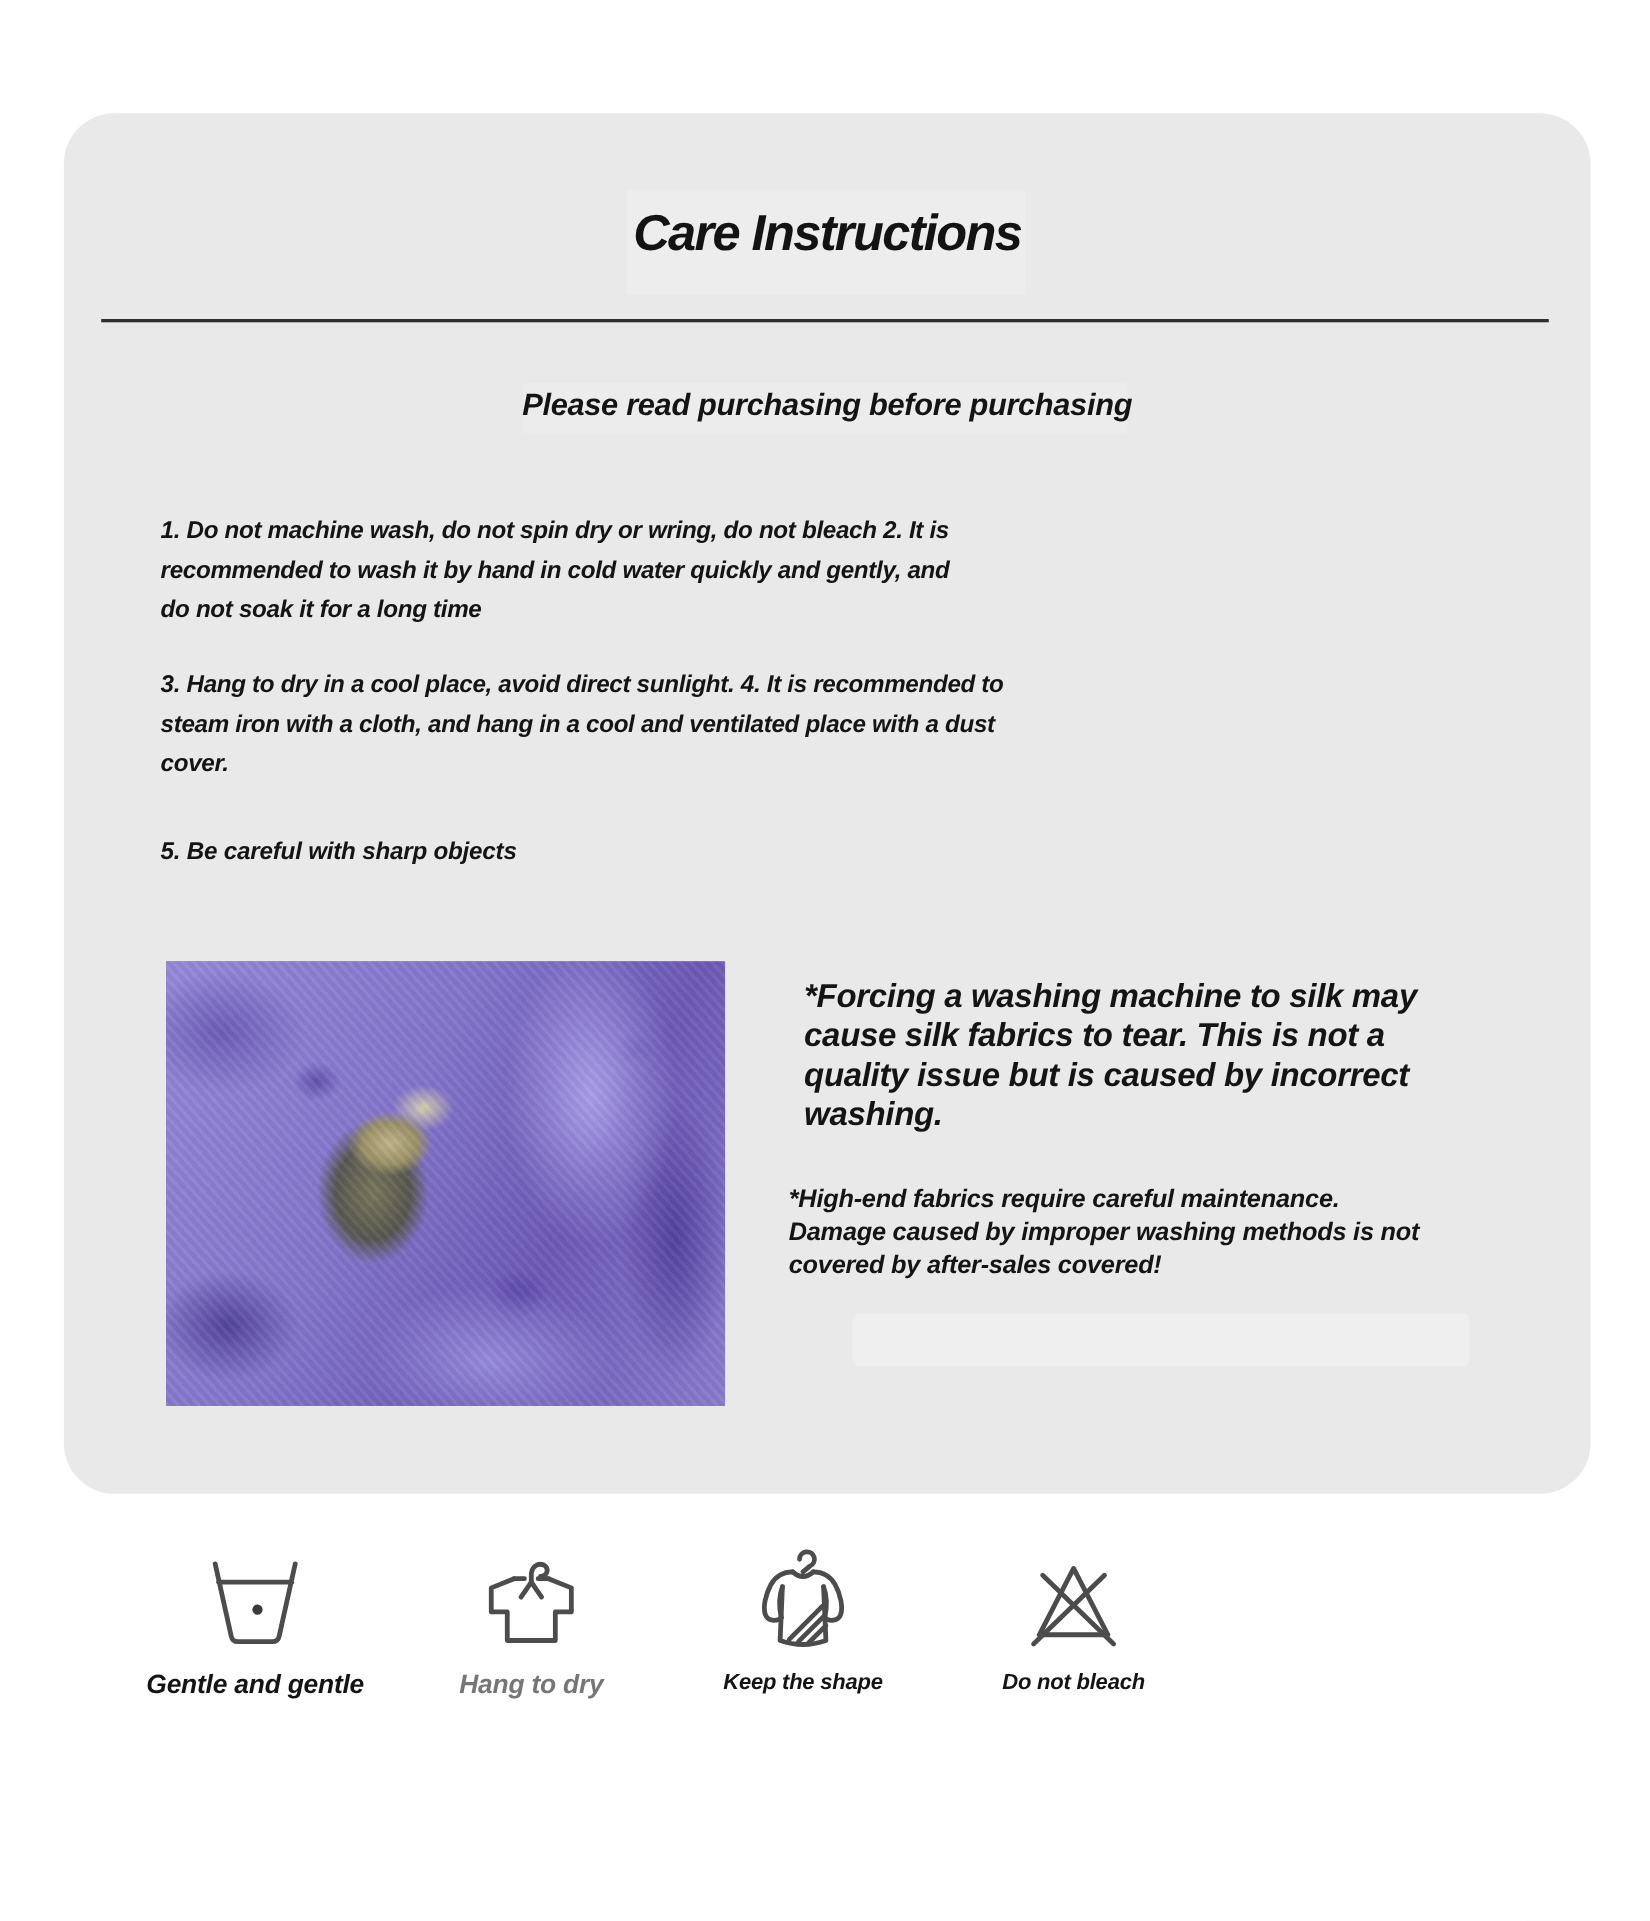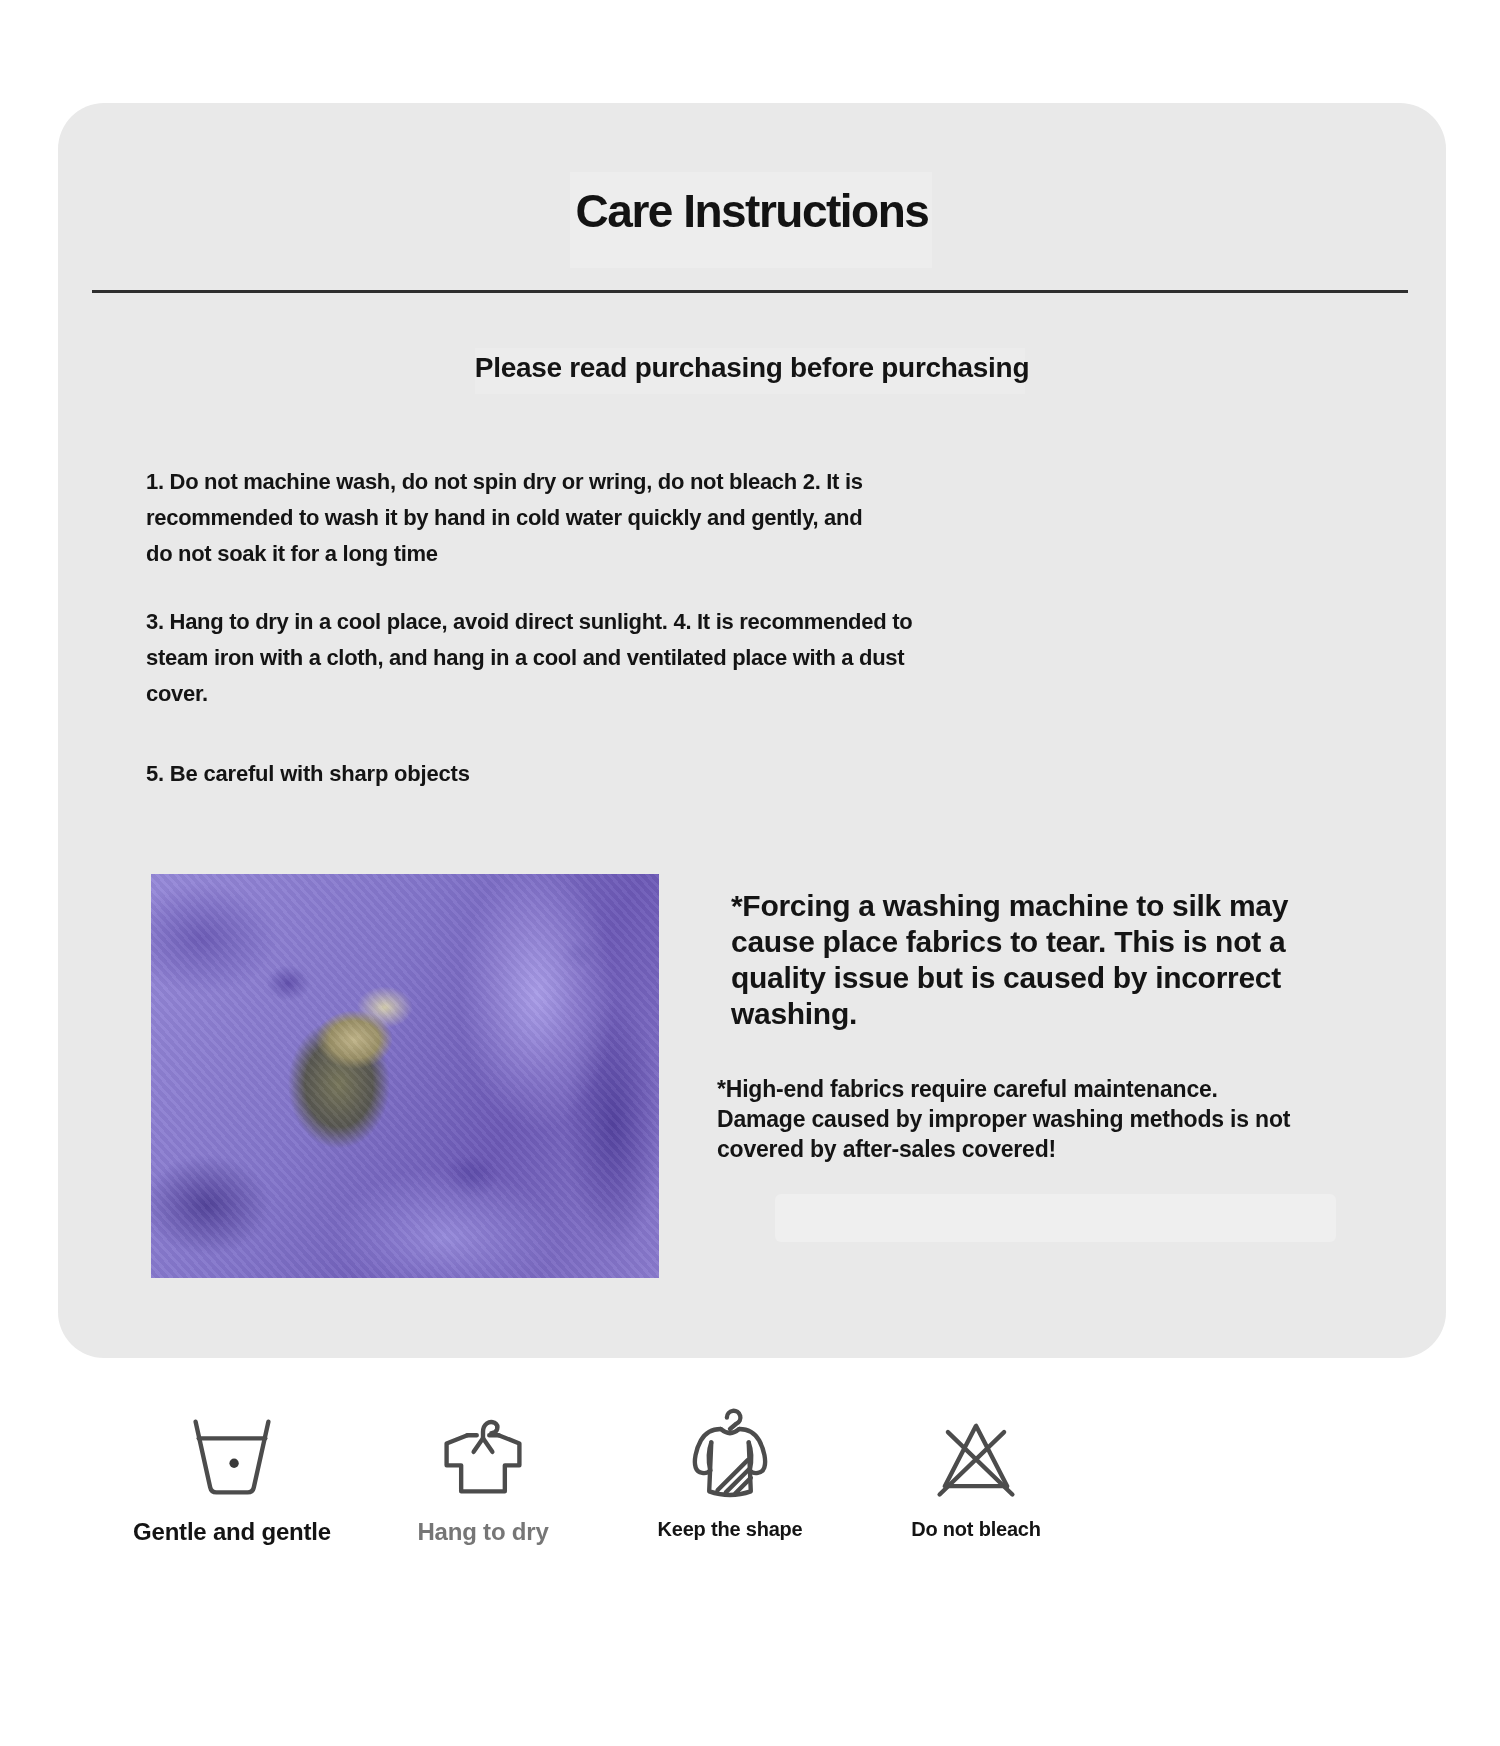--- a/index.html
+++ b/index.html
@@ -1,18 +1,18 @@
 <!DOCTYPE html>
 <html><head>
 <meta charset="utf-8">
 <style>
   html,body{margin:0;padding:0;background:#ffffff;}
   .canvas{
     position:relative;width:1496px;height:1746px;background:#ffffff;overflow:hidden;
-    font-family:"Liberation Sans","DejaVu Sans",sans-serif;color:#141414;font-weight:700;
+    font-family:"Liberation Sans","DejaVu Sans",sans-serif;color:#141414;font-weight:700;font-style:italic;
   }
   .card{
     position:absolute;left:58px;top:103px;width:1388px;height:1255px;
     background:#e9e9e9;border-radius:46px;
   }
   .title-patch{position:absolute;left:512px;top:69px;width:362px;height:96px;background:#ededed;}
   .subtitle-patch{position:absolute;left:417px;top:245px;width:550px;height:46px;background:#ececec;}
   .title{
     position:absolute;left:0;top:83px;width:100%;margin:0;text-align:center;
     font-size:46px;line-height:50px;font-weight:700;letter-spacing:-1.5px;color:#131313;
@@ -89,21 +89,21 @@
     </div>
 
     <div class="note">5. Be careful with sharp objects</div>
 
     <div class="fabric-photo" aria-label="Purple silk jacquard fabric with a torn damaged area">
       <div class="sheen"></div>
     </div>
 
     <div class="warn-a">
       <div class="ln">*Forcing a washing machine to silk may</div>
-      <div class="ln">cause place fabrics to tear. This is not a</div>
+      <div class="ln">cause silk fabrics to tear. This is not a</div>
       <div class="ln">quality issue but is caused by incorrect</div>
       <div class="ln">washing.</div>
     </div>
 
     <div class="warn-b">
       <div class="ln">*High-end fabrics require careful maintenance.</div>
       <div class="ln">Damage caused by improper washing methods is not</div>
       <div class="ln">covered by after-sales covered!</div>
     </div>
 

